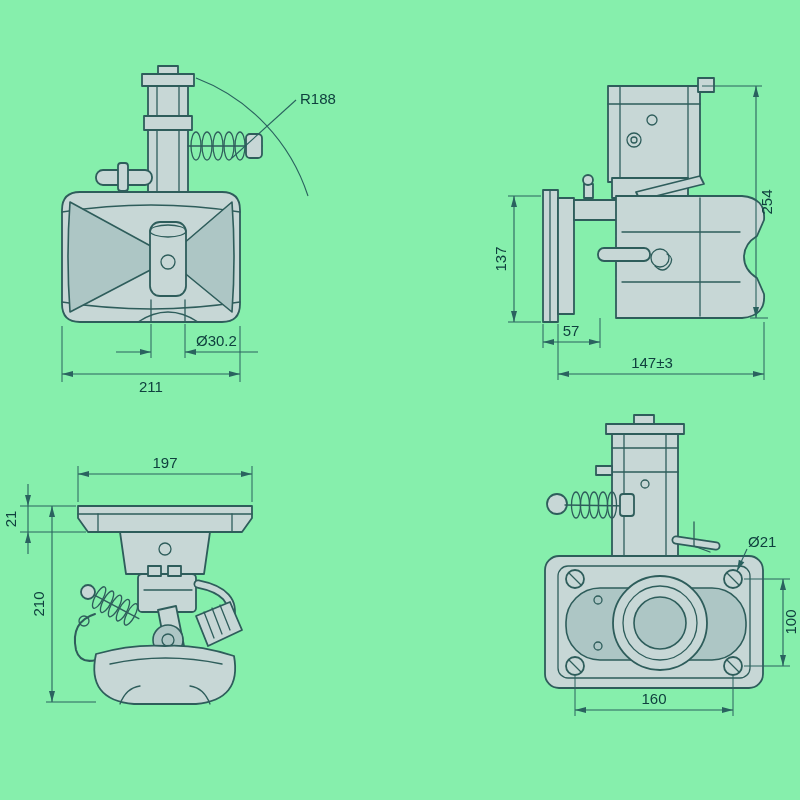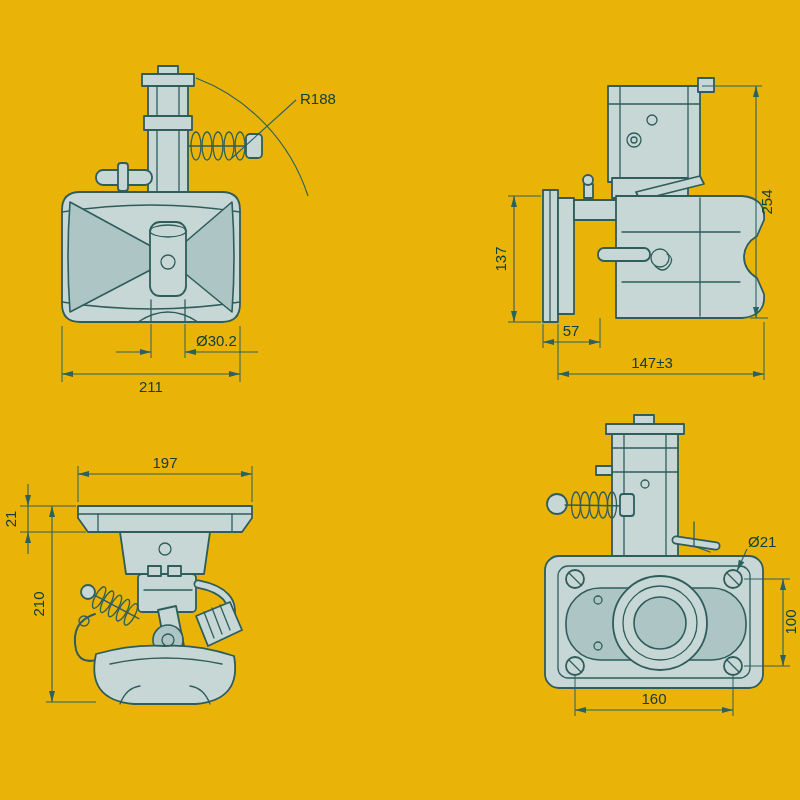--- a/index.html
+++ b/index.html
@@ -1,16 +1,16 @@
 <!DOCTYPE html>
 <html><head>
 <meta charset="utf-8">
 <style>
   html,body{margin:0;padding:0;background:#ffffff;}
-  .canvas{width:800px;height:800px;background:#eab308;position:relative;overflow:hidden;}
+  .canvas{width:800px;height:800px;background:#86efac;position:relative;overflow:hidden;}
   svg{display:block;}
   svg text{font-family:"Liberation Sans","DejaVu Sans",sans-serif;font-size:15px;fill:#0f403e;}
   .fillA{fill:#c7d7d6;stroke:#2e5d5b;stroke-width:1.8;stroke-linejoin:round;}
   .fillB{fill:#adc6c5;stroke:#2e5d5b;stroke-width:1.6;stroke-linejoin:round;}
   .ln{fill:none;stroke:#2e5d5b;stroke-width:1.3;stroke-linecap:round;}
   .lnT{fill:none;stroke:#2e5d5b;stroke-width:2;stroke-linecap:round;}
   .ext{fill:none;stroke:#2a625f;stroke-width:1;}
   .dim{fill:none;stroke:#2a625f;stroke-width:1.1;}
   .tube{fill:none;stroke:#2e5d5b;stroke-width:9;stroke-linecap:round;}
   .tubeIn{fill:none;stroke:#c7d7d6;stroke-width:5.5;stroke-linecap:round;}

